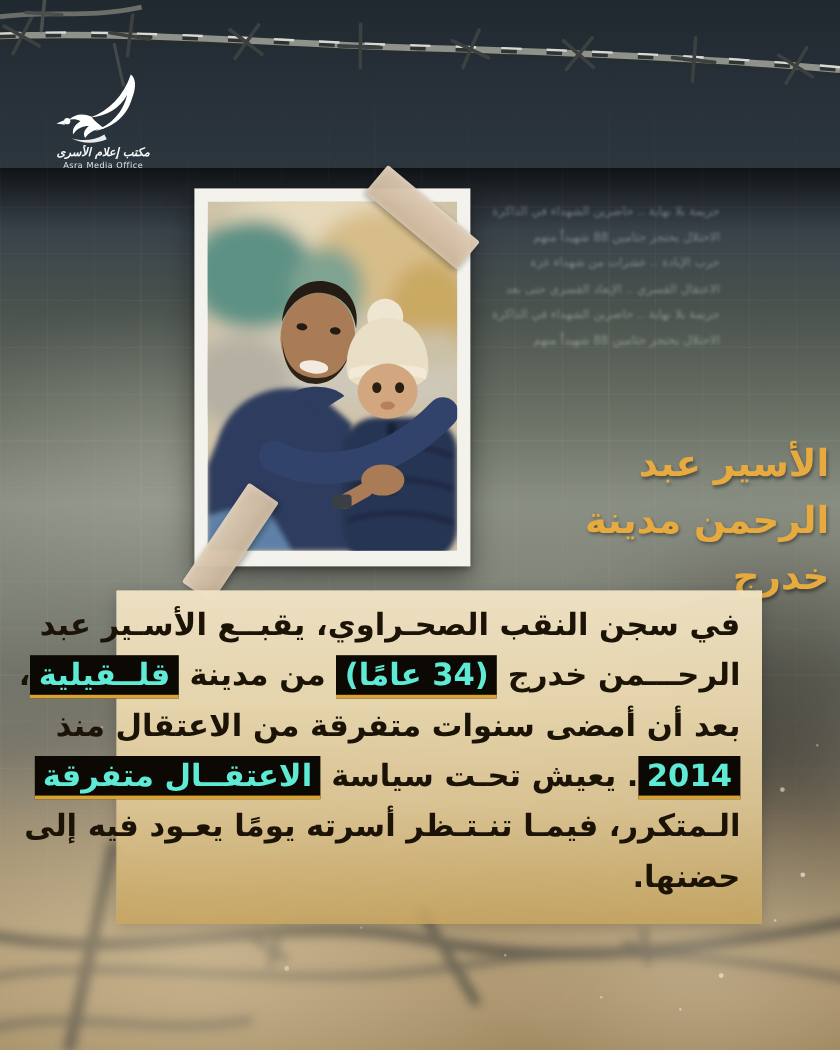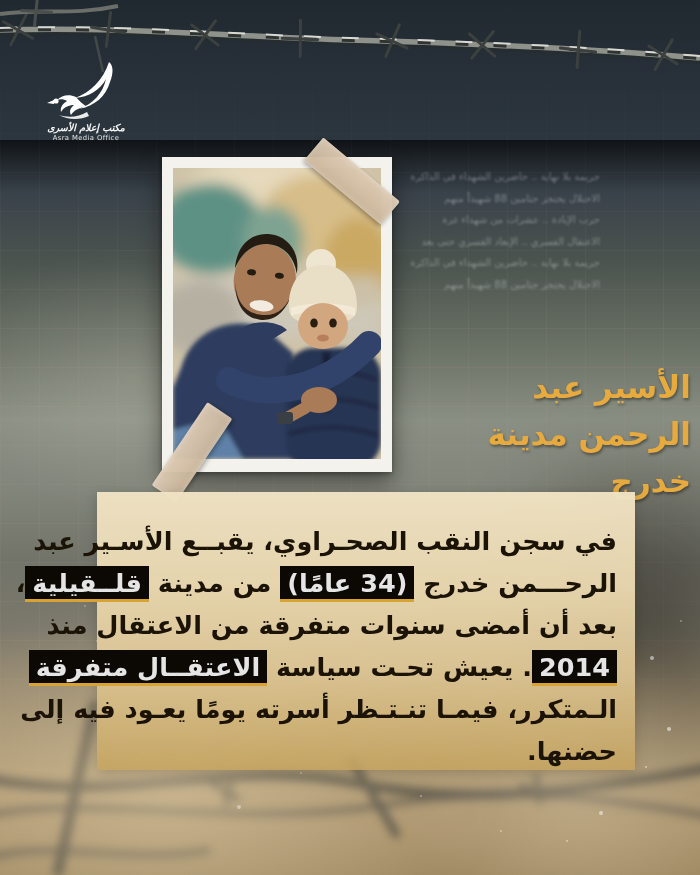--- a/index.html
+++ b/index.html
@@ -64,36 +64,36 @@
 
   .title{
     position:absolute;left:403px;top:364px;width:288px;
     direction:rtl;
     color:#e7aa3f;font-weight:bold;font-size:31px;line-height:47px;
     text-shadow:1px 2px 3px rgba(0,0,0,.4);
   }
 
   .story-box{
     position:absolute;left:97px;top:492px;width:538px;height:278px;
-    box-sizing:border-box;padding:28px 18px 0 18px;
+    box-sizing:border-box;padding:8px 18px 0 18px;
     background:linear-gradient(180deg,
       rgba(240,227,196,.97) 0%, rgba(233,215,174,.96) 35%,
       rgba(222,198,148,.93) 65%, rgba(206,176,113,.88) 88%,
       rgba(198,164,95,.85) 100%);
     box-shadow:0 3px 12px rgba(0,0,0,.18);
   }
   .story-line{
     direction:rtl;height:42px;line-height:42px;
     font-size:25.5px;font-weight:bold;color:#1c1307;
     text-align:justify;text-align-last:justify;
     white-space:nowrap;
   }
   .story-line.last{text-align-last:right;}
   .hl{
-    background:#0c0905;color:#e5e5e5;
+    background:#0c0905;color:#5eead4;
     padding:2px 7px 1px 7px;
     border-bottom:3px solid #d9a334;
   }
 
   .dust{position:absolute;left:0;top:0;width:2px;height:2px;border-radius:50%;pointer-events:none;
     box-shadow:
       628px 585px 0 0 rgba(255,255,255,.45), 651px 657px 0 1px rgba(255,255,255,.5),
       611px 700px 0 0 rgba(255,255,255,.4), 668px 728px 0 1px rgba(255,255,255,.55),
       645px 766px 0 0 rgba(255,255,255,.5), 600px 812px 0 1px rgba(255,255,255,.5),
       566px 840px 0 0 rgba(255,255,255,.45),420px 795px 0 0 rgba(255,255,255,.4),

